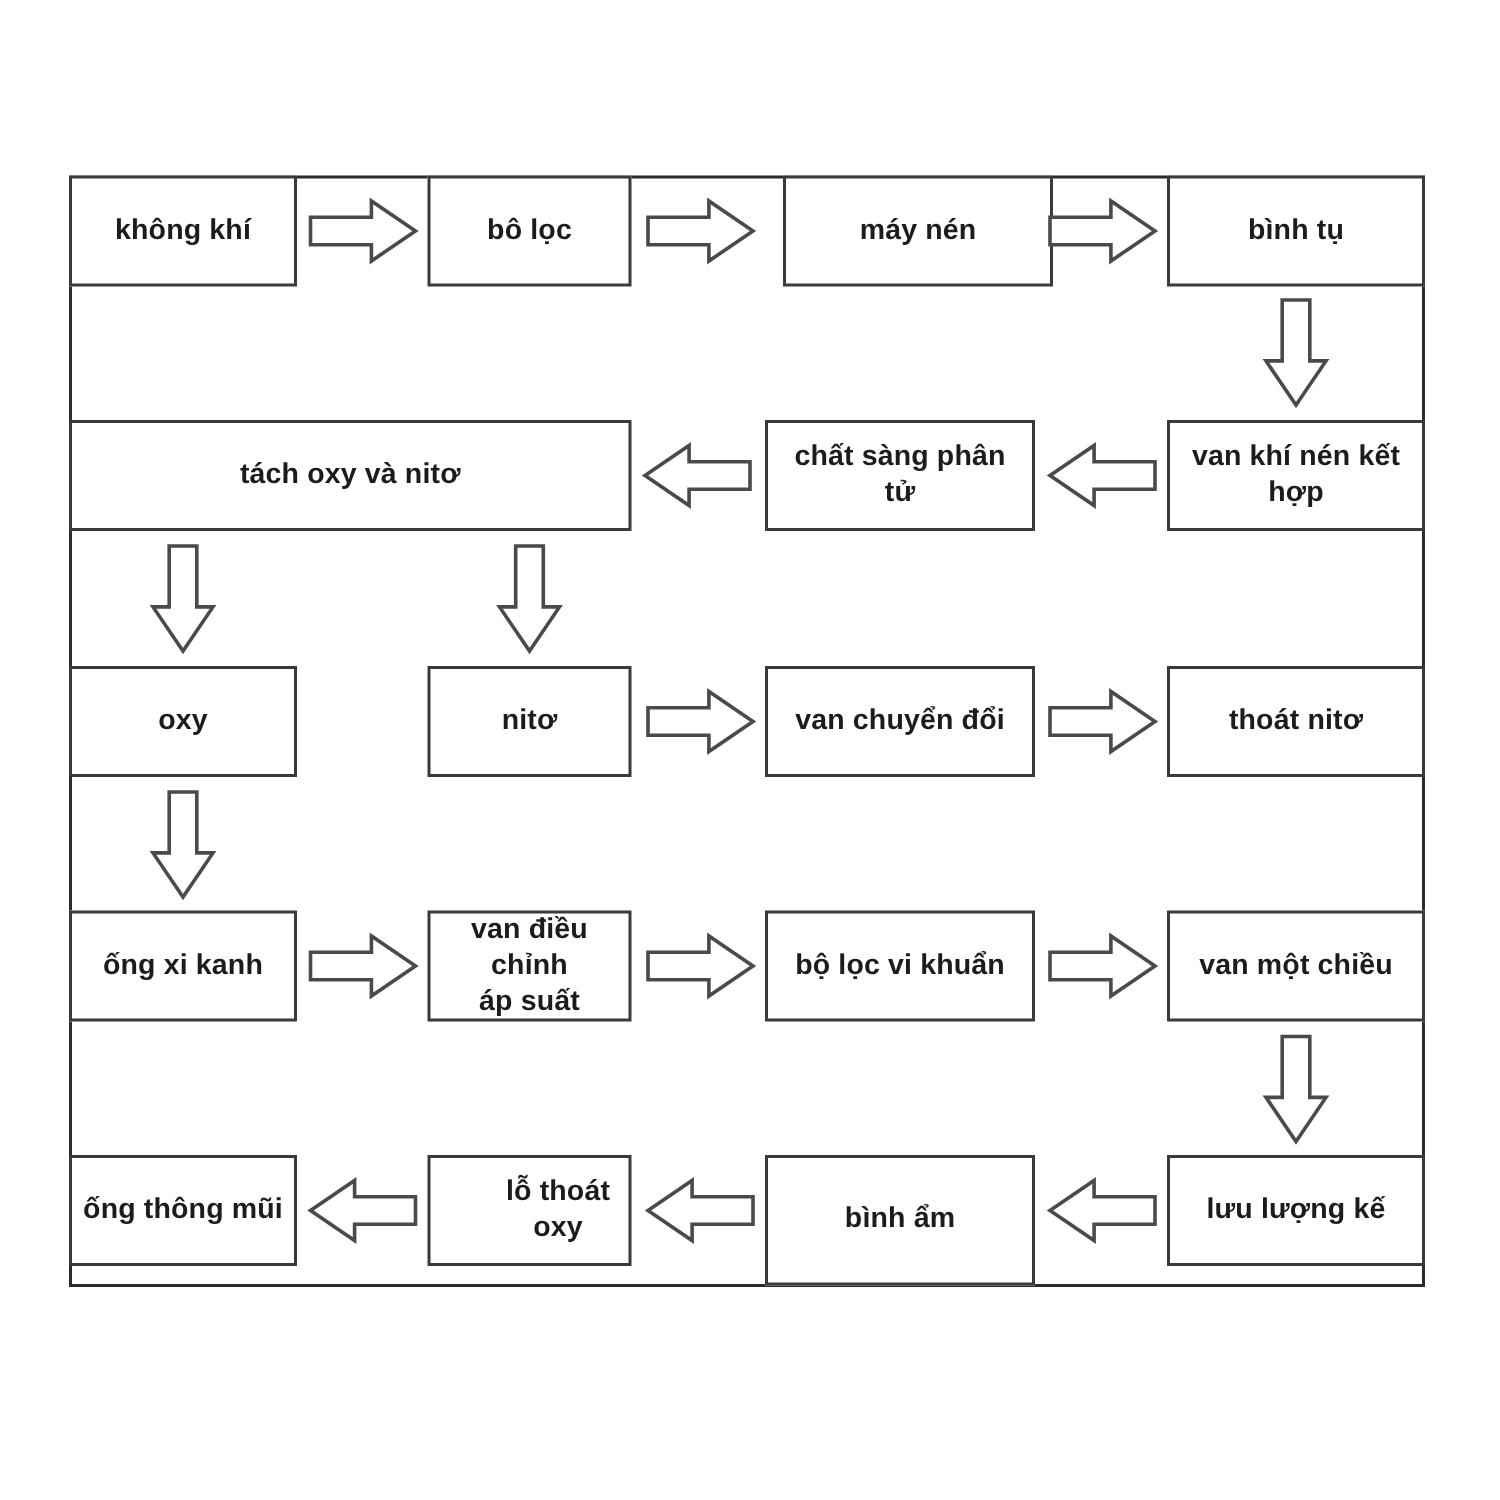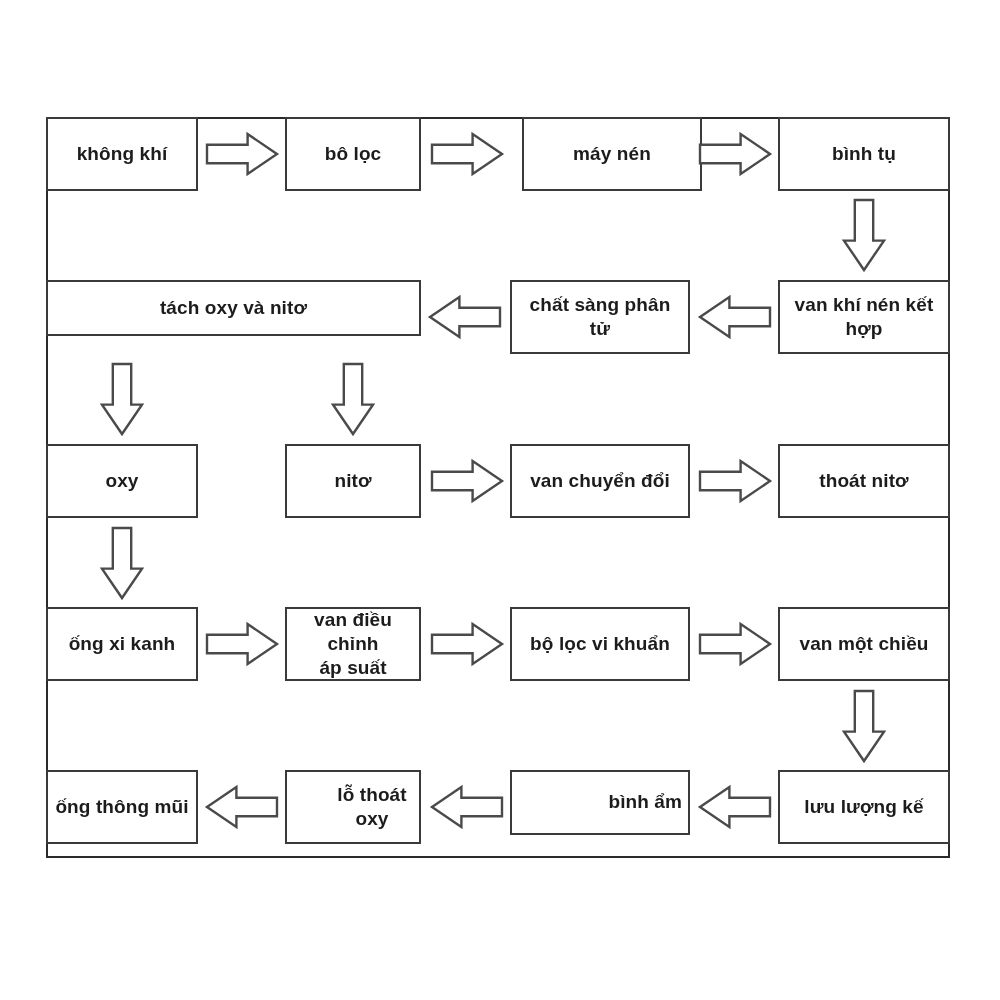--- a/index.html
+++ b/index.html
@@ -96,21 +96,21 @@
         <div>
           <span>van khí nén kết</span>
           <span>hợp</span>
         </div>
       </div>
       <div class="node" style="left: 510px; top: 280px; width: 180px; height: 74px; align-items: center;">
         <div>
           <span>chất sàng phân tử</span>
         </div>
       </div>
-      <div class="node" style="left: 46px; top: 280px; width: 375px; height: 56px;">
+      <div class="node" style="left: 46px; top: 280px; width: 375px; height: 74px;">
         <div>
           <span>tách oxy và nitơ</span>
         </div>
       </div>
       <div class="node" style="left: 46px; top: 444px; width: 152px; height: 74px;">
         <div>
           <span>oxy</span>
         </div>
       </div>
       <div class="node" style="left: 285px; top: 444px; width: 136px; height: 74px;">
@@ -147,21 +147,21 @@
       <div class="node" style="left: 778px; top: 607px; width: 172px; height: 74px;">
         <div>
           <span>van một chiều</span>
         </div>
       </div>
       <div class="node" style="left: 778px; top: 770px; width: 172px; height: 74px;">
         <div>
           <span>lưu lượng kế</span>
         </div>
       </div>
-      <div class="node" style="left: 510px; top: 770px; width: 180px; height: 65px; justify-content: flex-end;">
+      <div class="node" style="left: 510px; top: 770px; width: 180px; height: 87px;">
         <div>
           <span>bình ẩm</span>
         </div>
       </div>
       <div class="node" style="left: 285px; top: 770px; width: 136px; height: 74px; padding-left: 44px;">
         <div>
           <span>lỗ thoát oxy</span>
         </div>
       </div>
       <div class="node" style="left: 46px; top: 770px; width: 152px; height: 74px;">

